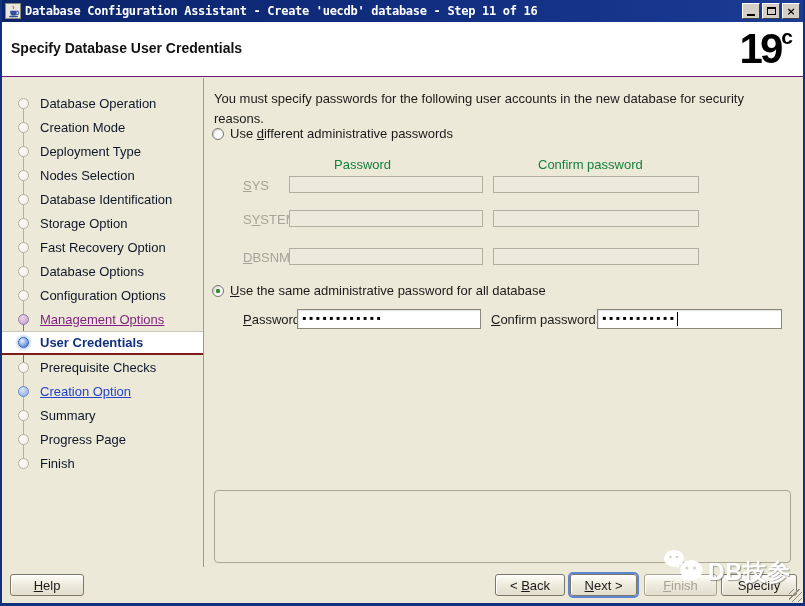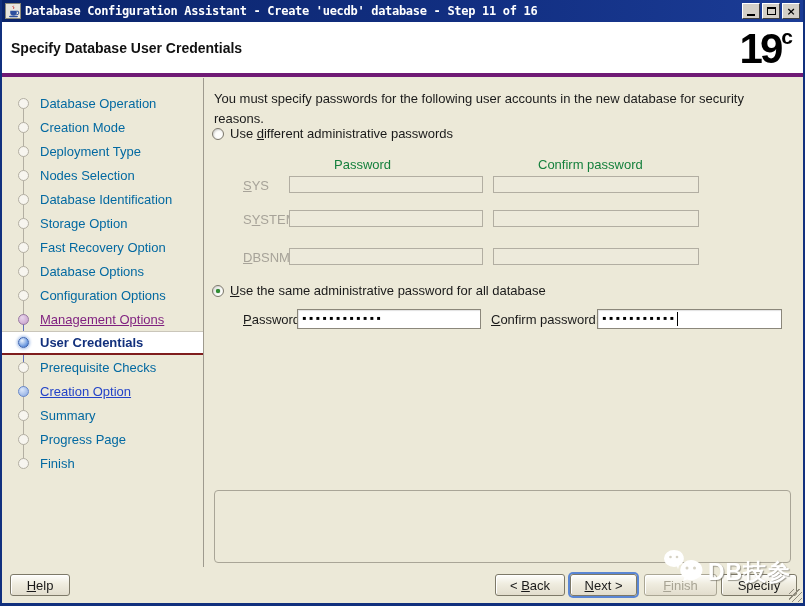--- a/index.html
+++ b/index.html
@@ -29,21 +29,21 @@
     border:1px solid; border-color:#fff #404040 #404040 #fff;
     display:inline-flex; align-items:center; justify-content:center; cursor:pointer; padding:0;
   }
   .glyph-min { width:8px; height:2px; background:#000; margin-top:8px; }
   .glyph-max { width:9px; height:8px; border:1px solid #000; border-top-width:2px; }
   .glyph-close { font:bold 11px "DejaVu Sans", sans-serif; color:#000; line-height:1; }
 
   
   .header {
     position:absolute; top:22px; left:0; right:0; height:55px; background:#ffffff;
-    border-bottom:4px solid #701a75;
+    border-bottom:1px solid #701a75;
   }
   .page-title { position:absolute; left:9px; top:18px; font-size:14px; font-weight:bold; color:#111; }
   .logo { position:absolute; right:10px; top:5px; display:flex; align-items:center; }
   .logo-19 { font-size:42px; font-weight:bold; color:#000; letter-spacing:-3px; line-height:44px; }
   .logo-c  { font-size:21px; font-weight:bold; color:#000; vertical-align:super; position:relative; top:-12px; margin-left:1px; }
   .logo-right { margin-left:7px; display:flex; flex-direction:column; align-items:flex-start; }
   .logo-oracle { color:#e21c1c; font-size:22px; font-weight:bold; letter-spacing:0.5px; line-height:22px; font-stretch:condensed; }
   .logo-tm { display:inline-block; width:3px; height:7px; background:#e21c1c; margin-left:1px; transform:translateY(-8px); }
   .logo-db { color:#1a1a1a; font-size:15px; line-height:17px; }
 
@@ -52,21 +52,21 @@
   .sidebar { position:relative; width:202px; border-right:1px solid #9e9a8e; background:#ece9d8; }
   .vline { position:absolute; left:21px; top:25px; width:1px; height:361px; background:#b3afa2; }
   .vline-active { position:absolute; left:21px; top:240px; width:1px; height:50px; background:#5f6fba; }
   .steps { position:relative; padding-top:13px; }
   .step { position:relative; height:24px; display:flex; align-items:center; padding-left:16px; }
   .bullet { width:11px; height:11px; border-radius:50%; margin-right:11px; flex:0 0 auto; position:relative; z-index:2; }
   .b-pending { background:#f7f5ef; border:1px solid #b3afa2; }
   .b-visited { background:radial-gradient(circle at 35% 30%, #e9d6ec, #c49cc9); border:1px solid #9a7aa2; }
   .b-current { background:radial-gradient(circle at 35% 30%, #eaf2fd, #6d9ae0 65%, #3f6cc0); border:1px solid #3a62b0; box-shadow:0 0 3px 1px #9db9e6; }
   .b-link    { background:radial-gradient(circle at 35% 30%, #dce8fa, #86a6e0); border:1px solid #6888c8; }
-  .slabel { font-size:13px; color:#0369a1; white-space:nowrap; }
+  .slabel { font-size:13px; color:#0f172a; white-space:nowrap; }
   .step.visited .slabel { color:#7f1f7f; text-decoration:underline; cursor:pointer; }
   .step.current { background:#fff; border-top:1px solid #cac6ba; border-bottom:2px solid #7f1d1d; }
   .step.current .slabel { color:#12307c; font-weight:bold; }
   .step.link .slabel { color:#2343c8; text-decoration:underline; cursor:pointer; }
 
   
   .main { position:relative; flex:1; }
   .instruction { position:absolute; left:10px; top:11px; width:565px; font-size:13px; color:#1a1a1a; line-height:1.5; }
 
   .radio-row { position:absolute; display:flex; align-items:center; cursor:pointer; }
@@ -94,21 +94,21 @@
   .footer { position:absolute; left:0; right:0; bottom:0; height:36px; }
   .btn {
     position:absolute; top:7px; height:22px; font-size:13px; color:#1a1a1a;
     background:linear-gradient(#fefefc, #efecdf 45%, #e2ddcd);
     border:1px solid #7d7968; border-radius:3px;
     box-shadow:inset 1px 1px 0 #fff; cursor:pointer; padding:0 6px;
     font-family:"Liberation Sans", sans-serif;
   }
   .btn.default { box-shadow:inset 1px 1px 0 #fff, 0 0 0 2px #5a86d4; }
   .btn.disabled { color:#a8a494; cursor:default; border-color:#aaa694; }
-  .btn-help { left:8px; width:60px; }
+  .btn-help { left:8px; width:74px; }
   .btn-back { left:493px; width:70px; }
   .btn-next { left:568px; width:67px; }
   .btn-finish { left:642px; width:73px; }
   .btn-cancel { left:719px; width:76px; }
 
   
   .watermark { position:absolute; left:660px; top:548px; z-index:10; pointer-events:none; display:flex; align-items:flex-end; }
   .wm-text { color:#fff; font-size:23px; font-weight:bold; letter-spacing:1px; text-shadow:1px 1px 1px rgba(110,108,96,0.65); margin-left:2px; line-height:1; }
 
   .grip { position:absolute; right:1px; bottom:1px; width:13px; height:13px;

